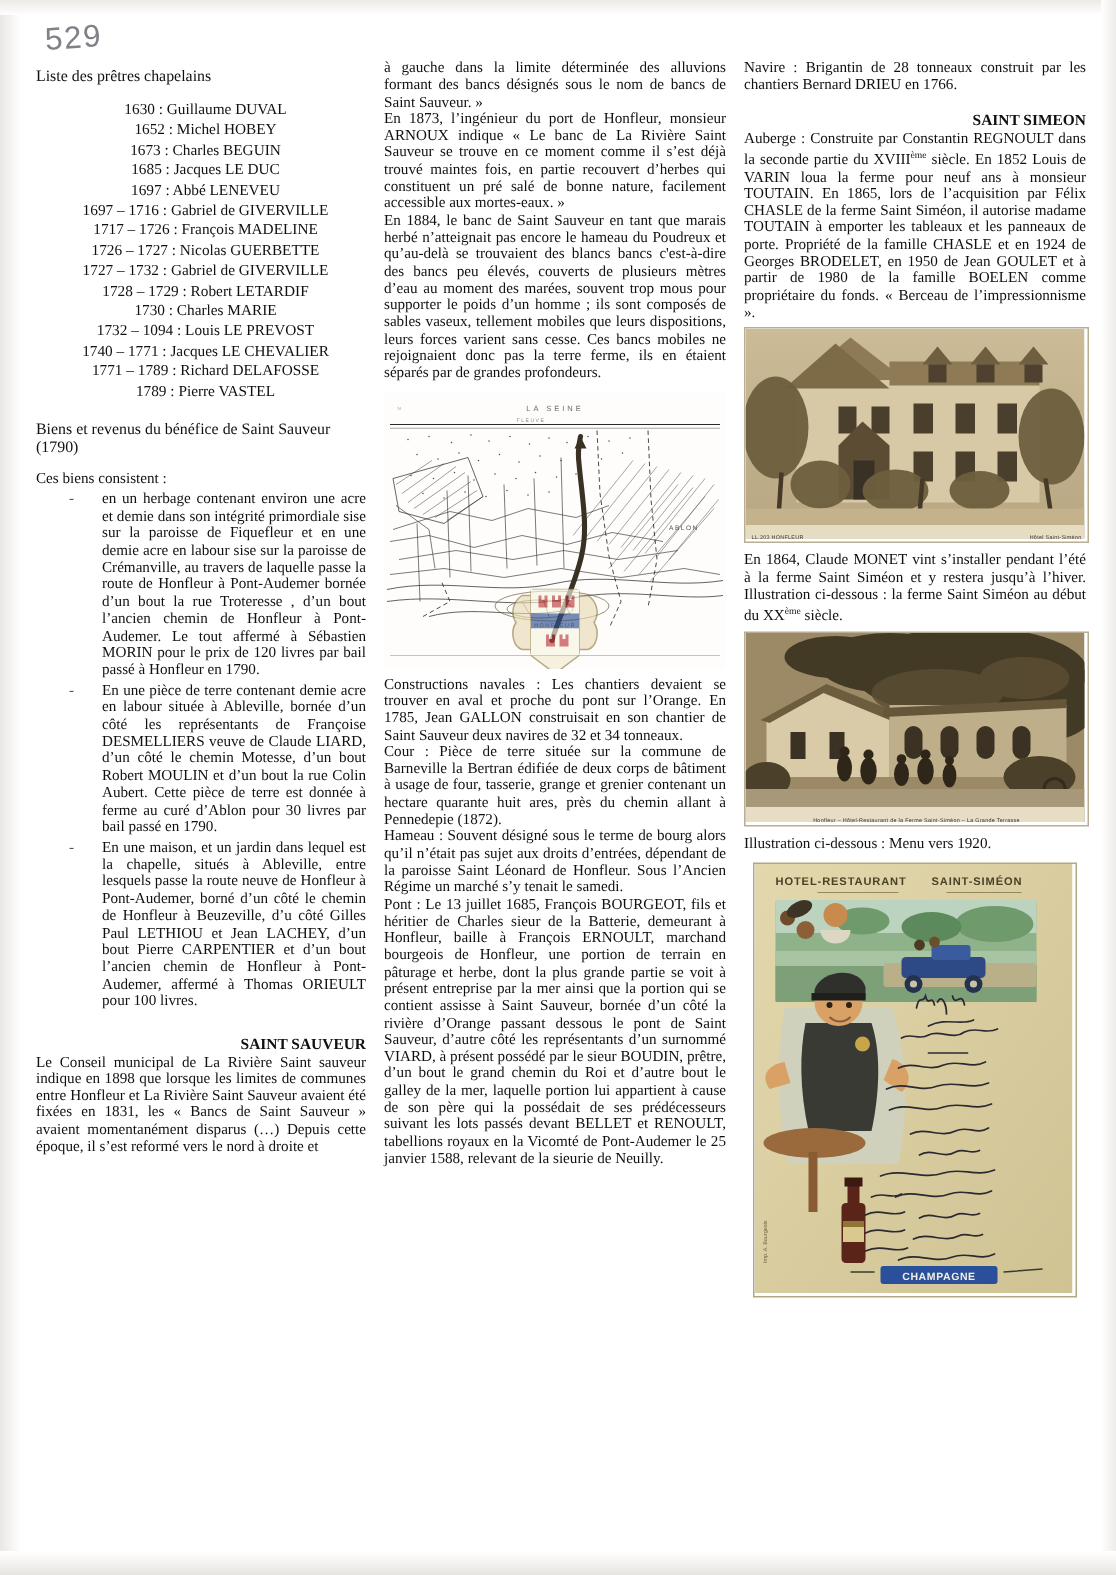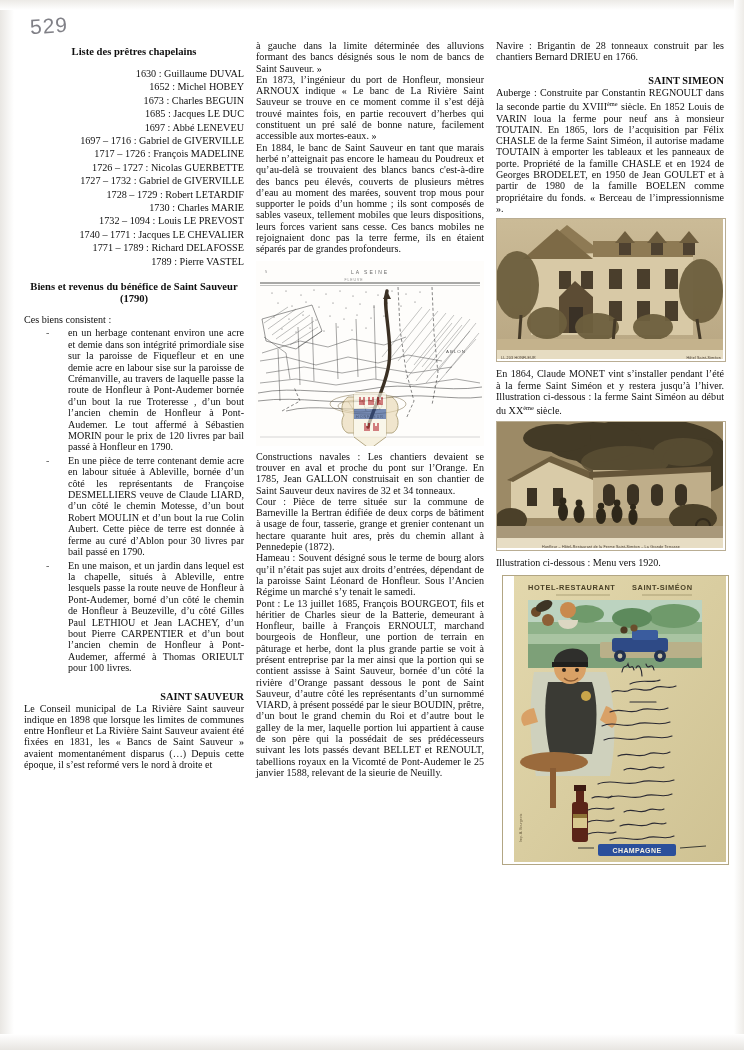--- a/index.html
+++ b/index.html
@@ -46,41 +46,40 @@
 
   p, li, .txt{
     margin:0 0 0 0;
     font-size:10.1px;
     line-height:11.3px;
     text-align:justify;
     text-justify:inter-word;
     hyphens:auto;
   }
   .h-center{
-    text-align:center;
-    font-weight:bold;
+    font-weight:normal;
     font-size:10.6px;
     line-height:12px;
     margin:6px 0 9px 0;
   }
   .h-left{
     font-weight:bold;
     font-size:10.3px;
     line-height:12px;
     margin:8px 0 0 0;
     text-align:right;
   }
   .plist{
     list-style:none;
     margin:0 0 0 6px;padding:0;
   }
   .plist li{
     font-size:10.2px;
     line-height:13.4px;
-    text-align:right;
+    text-align:center;
   }
   .bullets{
     margin:2px 0 0 0;padding:0;list-style:none;
   }
   .bullets li{
     position:relative;
     padding-left:44px;
     margin-bottom:2px;
     text-align:justify;
     font-size:10.1px;
@@ -130,21 +129,20 @@
     letter-spacing:.2px;
   }
   .cap-in.c2{justify-content:center;gap:6px;}
 
   .menu{
     position:relative;
     width:214px;height:288px;
     margin:6px 0 0 6px;
     overflow:hidden;
     border:1px solid #b2a684;
-    padding-left:11px;
   }
   .menu svg{display:block;}
 
   .note{
     font-size:10.1px;line-height:11.4px;text-align:justify;margin-top:5px;
   }
   sup{font-size:6.4px;vertical-align:super;}
 </style>
 </head>
 <body>

